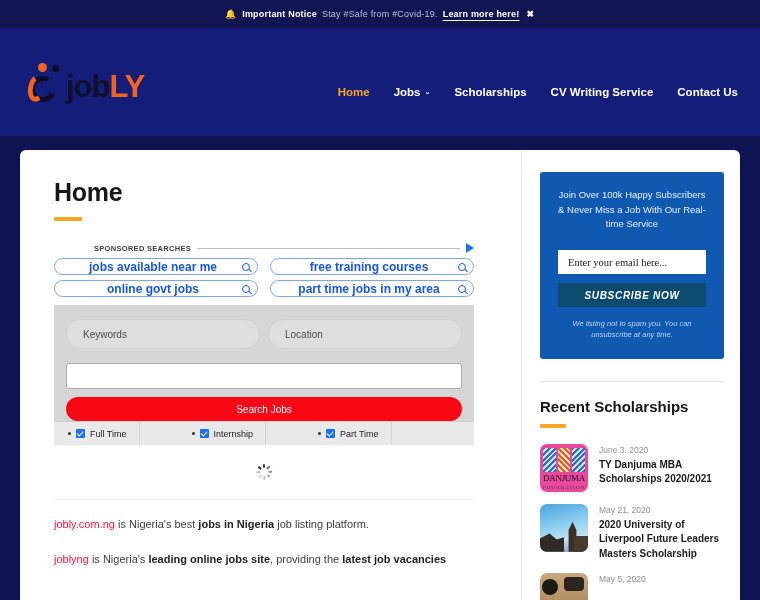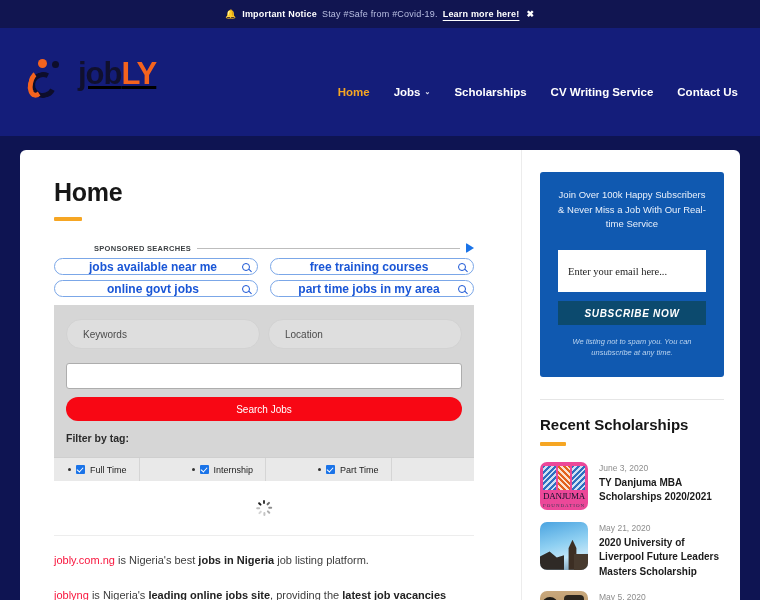--- a/index.html
+++ b/index.html
@@ -38,21 +38,21 @@
 
   
   .site-header {
     height: 108px;
     background: #141d7a;
     display: flex;
     align-items: flex-start;
     padding: 30px 20px 0 28px;
     position: relative;
   }
-  .logo { display: flex; align-items: flex-start; gap: 14px; height: 44px; text-decoration: underline;}
+  .logo { display: flex; align-items: flex-end; gap: 2px; height: 44px;}
   .logo-mark { position: relative; width: 36px; height: 40px; }
   .logo-mark .ring {
     position: absolute; left: 2px; top: 14px;
     width: 26px; height: 26px; border-radius: 50%;
     border: 5px solid #0d0d2b;
     border-right-color: transparent;
     transform: rotate(-18deg);
   }
   .logo-mark .arc-o {
     position: absolute; left: 0px; top: 12px;
@@ -263,21 +263,21 @@
     background: #1059b0;
     border-radius: 3px;
     padding: 16px 18px 18px 18px;
     text-align: center;
   }
   .subscribe-head {
     color: #e9f0fb; font-size: 9.5px; line-height: 1.55;
   }
   .email-input {
     margin-top: 18px;
-    height: 42px; width: 100%;
+    height: 24px; width: 100%;
     background: #ffffff; border: none;
     font-family: "Liberation Serif", serif;
     font-size: 10.5px; color: #1a1a1a;
     padding: 0 10px;
     cursor: text;
   }
   .email-input::placeholder { color: #1c1c1c; }
   .subscribe-btn {
     margin-top: 9px;
     height: 24px; width: 100%;
@@ -434,21 +434,20 @@
       </div>
     </div>
 
     <div class="search-widget">
       <div class="field-row">
         <div class="pill-field">Keywords</div>
         <div class="pill-field">Location</div>
       </div>
       <input class="big-input" type="text" placeholder="" style="">
       <button class="search-btn">Search Jobs</button>
-      <div class="filter-label">Filter by tag:</div>
       <div class="tag-row">
         <div class="tag-item">
           <span class="bullet"></span>
           <span class="cb"></span>
           <span>Full Time</span>
         </div>
         <div class="tag-item">
           <span class="bullet"></span>
           <span class="cb"></span>
           <span>Internship</span>

